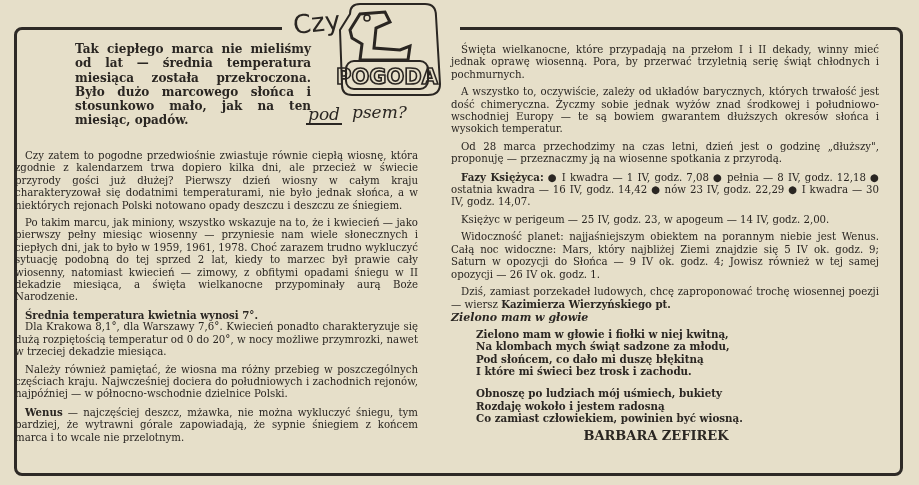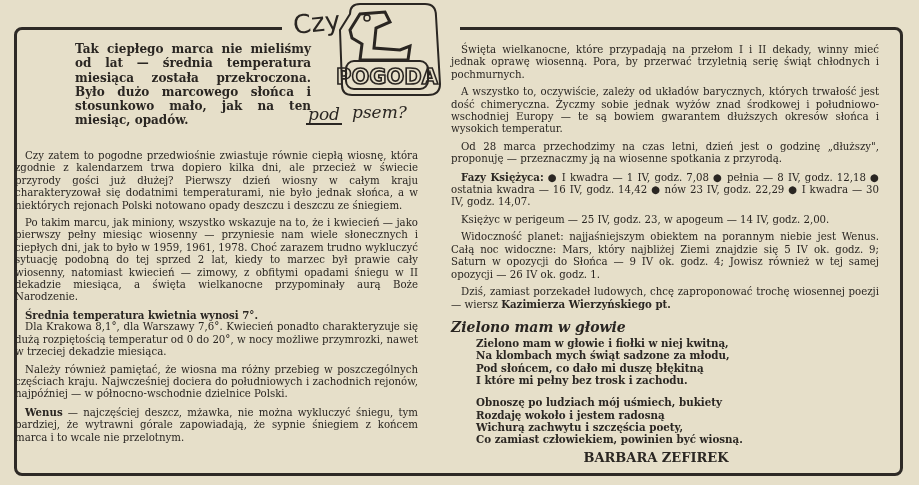--- a/index.html
+++ b/index.html
@@ -64,30 +64,29 @@
   <p><span class="b">Wenus</span><span> — najczęściej deszcz, mżawka, nie można wykluczyć śniegu, tym bardziej, że wytrawni górale zapowiadają, że sypnie śniegiem z końcem marca i to wcale nie przelotnym.</span></p>
 </div>
 
 <div class="col col-right">
   <p>Święta wielkanocne, które przypadają na przełom I i II dekady, winny mieć jednak oprawę wiosenną. Pora, by przerwać trzyletnią serię świąt chłodnych i pochmurnych.</p>
   <p>A wszystko to, oczywiście, zależy od układów barycznych, których trwałość jest dość chimeryczna. Życzmy sobie jednak wyżów znad środkowej i południowo-wschodniej Europy — te są bowiem gwarantem dłuższych okresów słońca i wysokich temperatur.</p>
   <p>Od 28 marca przechodzimy na czas letni, dzień jest o godzinę „dłuższy", proponuję — przeznaczmy ją na wiosenne spotkania z przyrodą.</p>
   <p><span class="b">Fazy Księżyca:</span><span> ● I kwadra — 1 IV, godz. 7,08 ● pełnia — 8 IV, godz. 12,18 ● ostatnia kwadra — 16 IV, godz. 14,42 ● nów 23 IV, godz. 22,29 ● I kwadra — 30 IV, godz. 14,07.</span></p>
   <p>Księżyc w perigeum — 25 IV, godz. 23, w apogeum — 14 IV, godz. 2,00.</p>
   <p>Widoczność planet: najjaśniejszym obiektem na porannym niebie jest Wenus. Całą noc widoczne: Mars, który najbliżej Ziemi znajdzie się 5 IV ok. godz. 9; Saturn w opozycji do Słońca — 9 IV ok. godz. 4; Jowisz również w tej samej opozycji — 26 IV ok. godz. 1.</p>
-  <p style="margin-bottom:9px"><span>Dziś, zamiast porzekadeł ludowych, chcę zaproponować trochę wiosennej poezji — wiersz </span><span class="b">Kazimierza Wierzyńskiego pt.</span></p>
-  <div class="it b" style="font-size:14px">Zielono mam w głowie</div>
+  <p style="margin-bottom:0"><span>Dziś, zamiast porzekadeł ludowych, chcę zaproponować trochę wiosennej poezji — wiersz </span><span class="b">Kazimierza Wierzyńskiego pt.</span></p>
+  <div class="it b" style="font-size:11px">Zielono mam w głowie</div>
   <div class="poem">
     <div class="stanza">
       <div>Zielono mam w głowie i fiołki w niej kwitną,</div>
       <div>Na klombach mych świąt sadzone za młodu,</div>
       <div>Pod słońcem, co dało mi duszę błękitną</div>
-      <div>I które mi pełny bez trosk i zachodu.</div>
+      <div>I które mi świeci bez trosk i zachodu.</div>
     </div>
     <div class="stanza">
       <div>Obnoszę po ludziach mój uśmiech, bukiety</div>
       <div>Rozdaję wokoło i jestem radosną</div>
-      <div>Wichurą zachwytu i szczęścia poety,</div>
       <div>Co zamiast człowiekiem, powinien być wiosną.</div>
     </div>
   </div>
   <div class="sign">BARBARA ZEFIREK</div>
 </div>
 
 </body></html>

